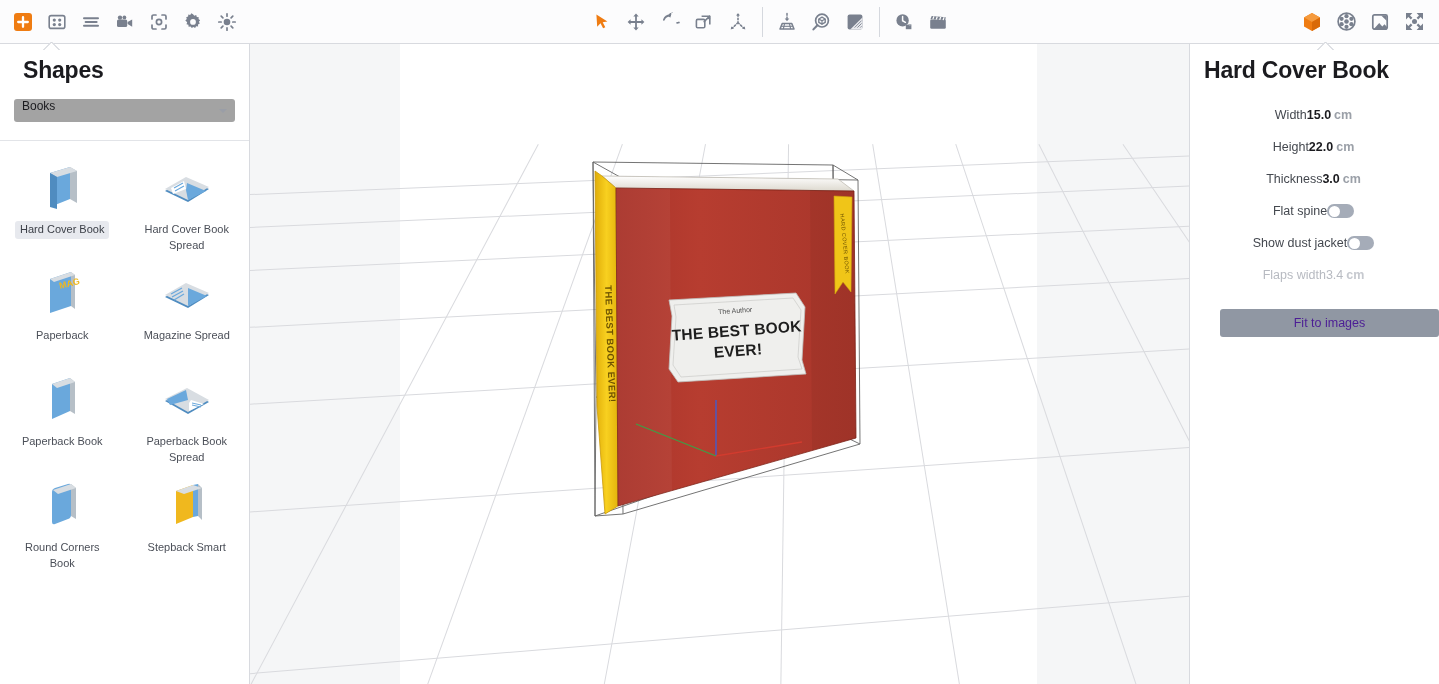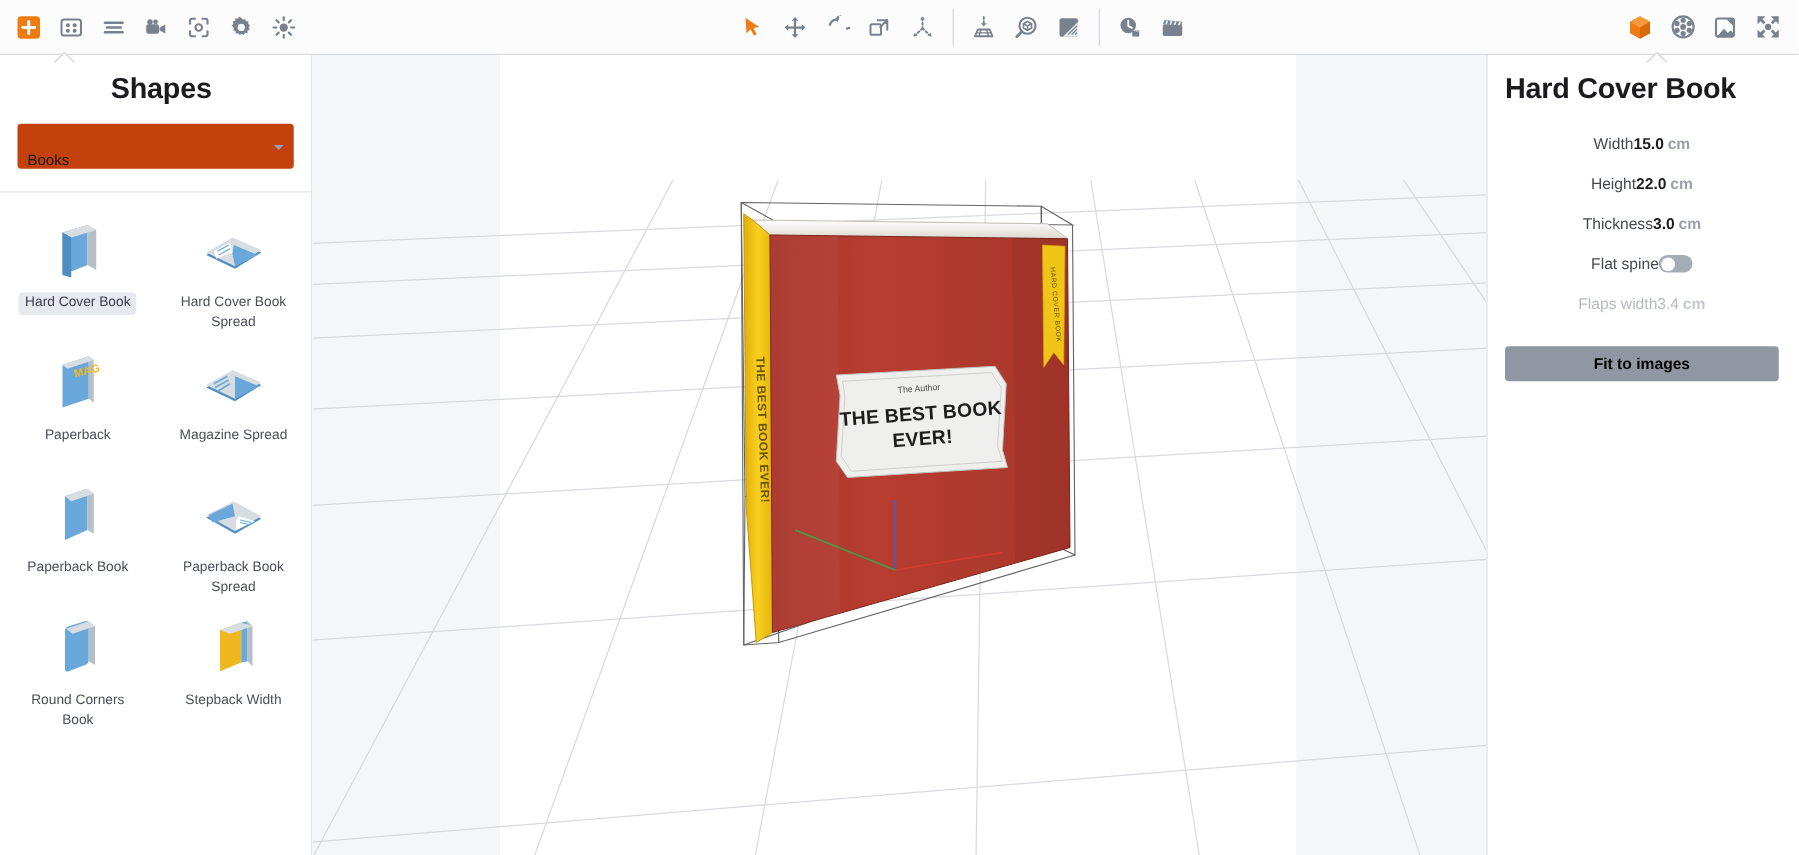--- a/index.html
+++ b/index.html
@@ -47,31 +47,31 @@
   
   #body { flex: 1 1 auto; display: flex; min-height: 0; }
 
   
   #left-panel {
     width: 250px; min-width: 250px; height: 100%;
     background: #ffffff;
     border-right: 1px solid #d8dadf;
     display: flex; flex-direction: column;
   }
-  .panel-head { padding: 14px 14px 0 23px; text-align: center; }
+  .panel-head { padding: 14px 14px 0 23px; }
   .panel-title {
     font-size: 23px; font-weight: bold; color: #1b1b1f;
     letter-spacing: -0.2px; line-height: 1.1;
   }
   .dropdown {
     margin: 16px 14px 0 14px;
-    height: 36px;
-    background: #c2410c;
+    height: 23px;
+    background: #a3a3a3;
     border-radius: 3px;
-    display: flex; align-items: flex-end;
+    display: flex; align-items: flex-start;
     padding: 0 8px;
     cursor: pointer;
     font-size: 12px; color: #1b1b1f;
     position: relative;
   }
   .dropdown .caret {
     position: absolute; right: 8px; top: 50%;
     width: 0; height: 0; margin-top: -1.5px;
     border-left: 4px solid transparent;
     border-right: 4px solid transparent;
@@ -147,25 +147,26 @@
     position: absolute; top: 1.5px; left: 1.5px;
     width: 11px; height: 11px; border-radius: 50%;
     background: #ffffff;
   }
   .toggle.on { background: #f07d0b; }
   .toggle.on .knob { left: auto; right: 1.5px; }
 
   .fit-btn {
     margin-top: 18px;
     width: 100%; height: 28px;
-    background: #9097a3; color: #000000;
+    background: #9097a3; color: #4c1d95;
     border: none; border-radius: 3px;
-    font-size: 12.5px; font-weight: bold;
+    font-size: 12.5px; font-weight: normal;
     font-family: "Liberation Sans", sans-serif;
     cursor: pointer;
+    margin-left: 16px;
   }
 </style>
 </head>
 <body>
 
 <div id="app">
 
   <div id="toolbar">
 
     <div class="tb-group tb-left">
@@ -484,21 +485,21 @@
           </div>
           <div class="shape-item">
             <span>
               <svg class="shape-ico" viewBox="0 0 56 54">
         <path d="M17 12 L34 6 L34 38 L17 45 Z" fill="#f0b81e"></path>
         <path d="M34 6 L39 5 L39 37 L34 38 Z" fill="#6aa8dc"></path>
         <path d="M39 5 L43 9 L43 41 L39 37 Z" fill="#b6bfc7"></path>
         <path d="M17 12 L34 6 L43 9 L25 15 Z" fill="#d8dde2"></path>
       </svg>
             </span>
-            <div class="shape-label">Stepback Width</div>
+            <div class="shape-label">Stepback Smart</div>
           </div>
         </div>
     </div>
 
     <div id="viewport">
       <div class="band-left"></div>
       <div class="band-right"></div>
 
       <svg id="grid-svg" viewBox="0 0 938 639" preserveAspectRatio="none">
         <g stroke="#d9dade" stroke-width="1" fill="none">
@@ -608,20 +609,26 @@
        <span>3.0</span><span class="unit">cm</span>
      </span>
           </div>
           <div class="prop-row">
             <span class="prop-label">Flat spine</span>
      <span class="toggle">
               <span class="knob"></span>
             </span>
           </div>
           <div class="prop-row">
+            <span class="prop-label">Show dust jacket</span>
+     <span class="toggle">
+              <span class="knob"></span>
+            </span>
+          </div>
+          <div class="prop-row">
             <span class="prop-label dim">Flaps width</span>
      <span class="prop-value dim">
        <span>3.4</span><span class="unit">cm</span>
      </span>
           </div>
         </div>
       <button class="fit-btn">Fit to images</button>
     </div>
 
   </div>

